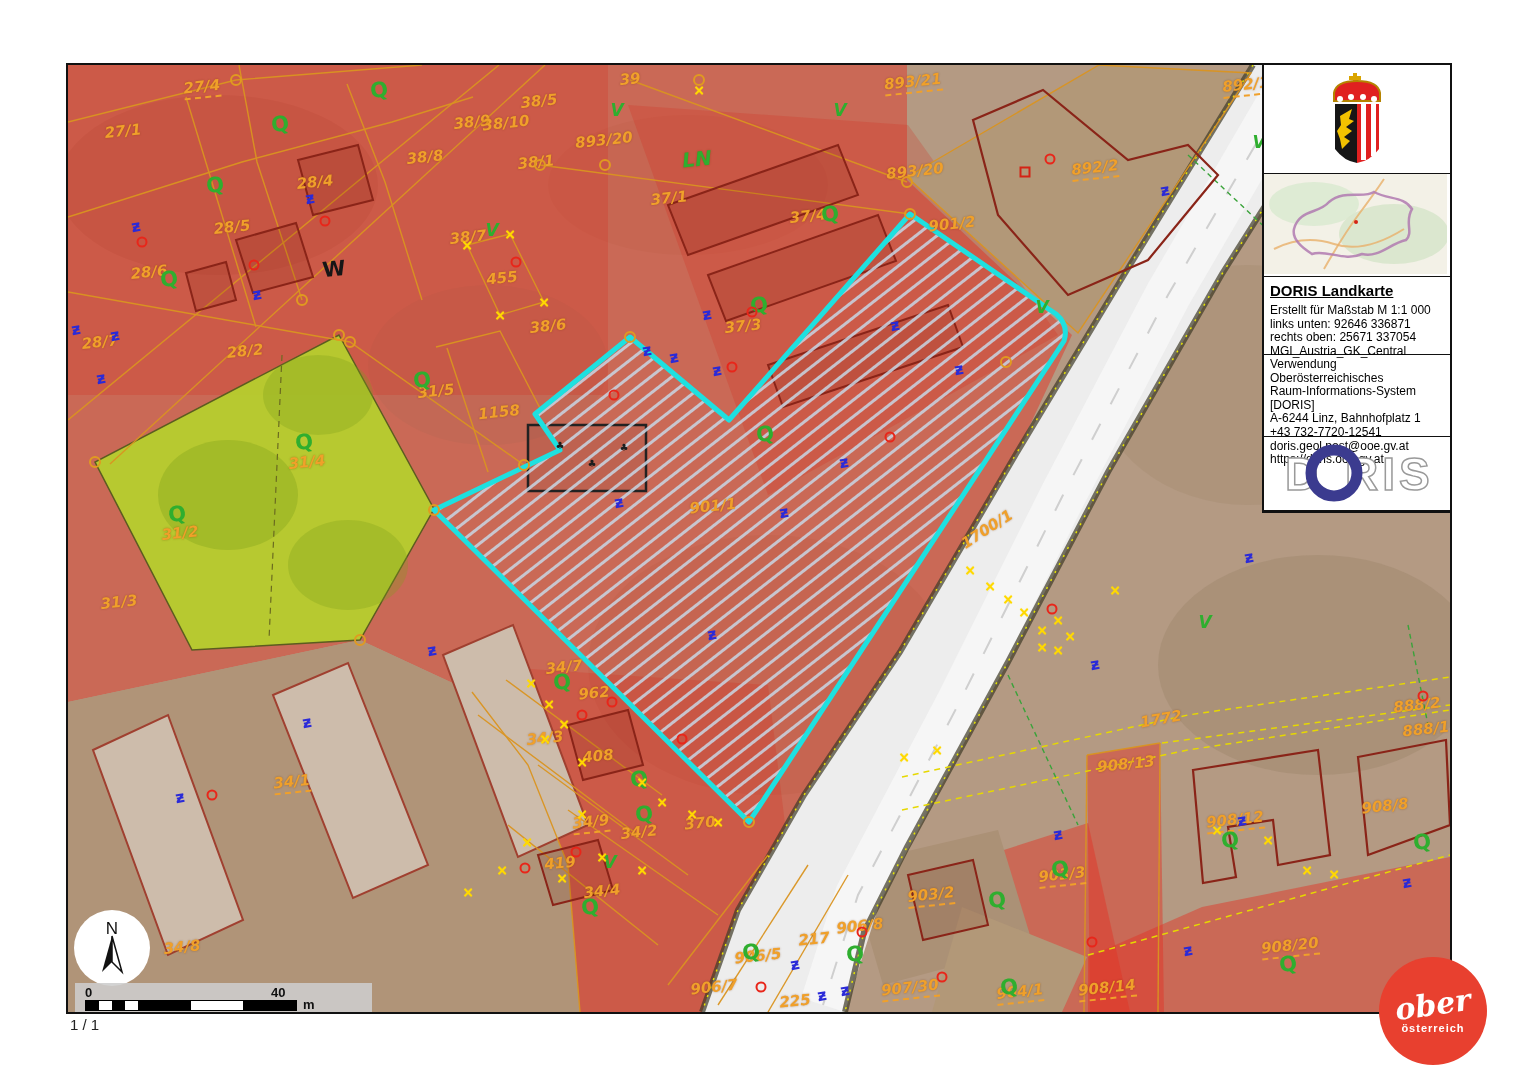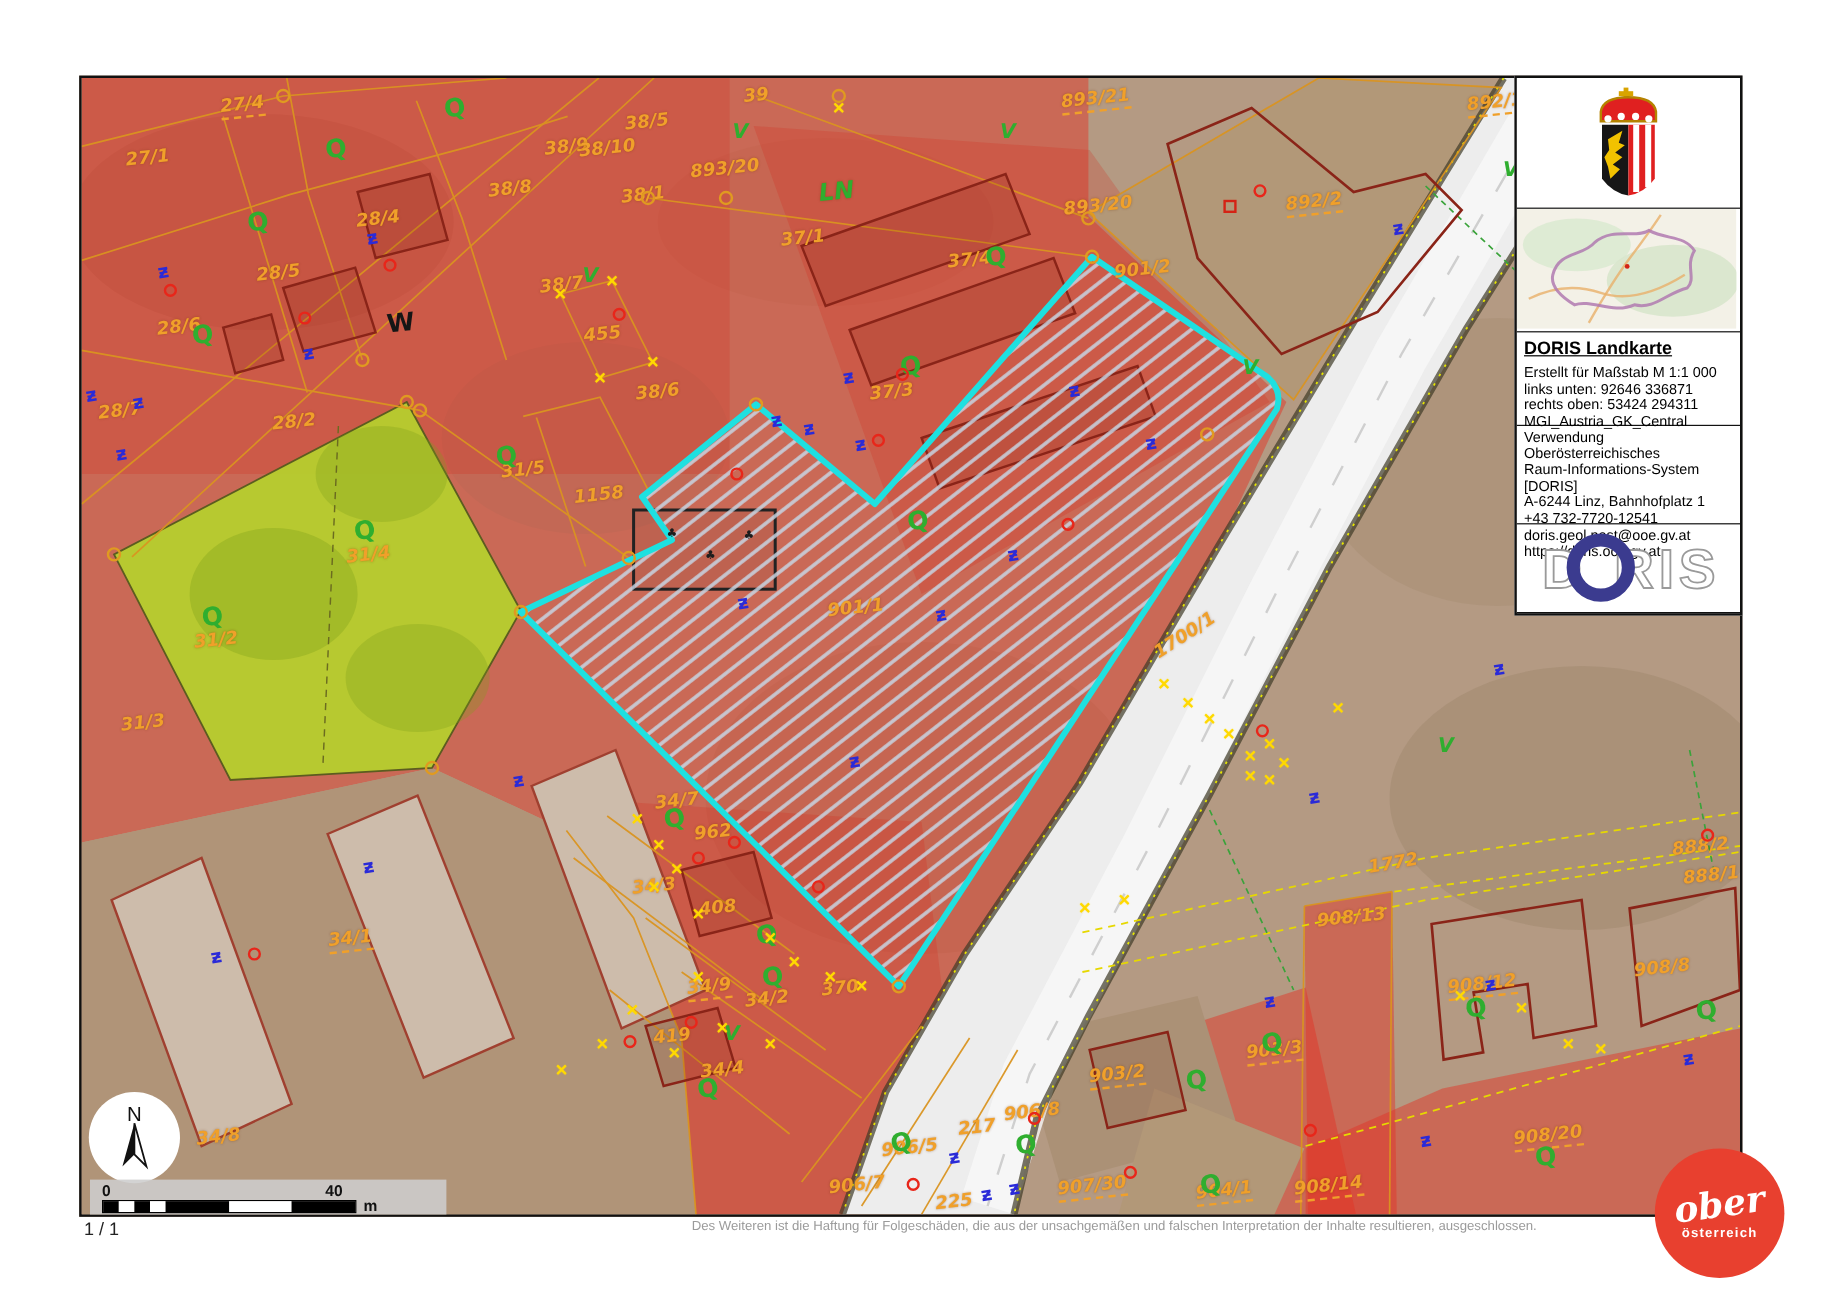--- a/index.html
+++ b/index.html
@@ -434,21 +434,21 @@
         <path d="M60,95 Q80,60 95,40 T120,5" stroke="#e8b06a" stroke-width="2" fill="none" opacity=".8"></path>
         <path d="M30,55 C35,35 55,40 65,28 C80,15 100,25 110,18 C125,26 140,22 148,35 C140,48 150,58 142,66 C125,70 115,84 98,80 C80,88 62,75 48,80 C35,72 28,64 30,55 Z" fill="none" stroke="#b07ab0" stroke-width="2.5" opacity=".85"></path>
         <circle cx="92" cy="48" r="2" fill="#d42315"></circle>
       </svg>
     </div>
 
     <div class="sec sec-title">
       <div class="p-title">DORIS Landkarte</div>
       <div class="p-line">Erstellt für Maßstab M 1:1 000</div>
       <div class="p-line">links unten: 92646 336871</div>
-      <div class="p-line">rechts oben: 53424 294311</div>
+      <div class="p-line">rechts oben: 25671 337054</div>
       <div class="p-line">MGI_Austria_GK_Central</div>
     </div>
 
 
     <div class="sec sec-addr">
       <div class="p-line">Verwendung Oberösterreichisches</div>
       <div class="p-line">Raum-Informations-System [DORIS]</div>
       <div class="p-line">A-6244 Linz, Bahnhofplatz 1</div>
       <div class="p-line">+43 732-7720-12541</div>
       <div class="p-line">doris.geol.post@ooe.gv.at</div>
@@ -459,21 +459,20 @@
       <svg width="160" height="60" viewBox="0 0 160 60">
         <text x="8" y="46" font-family="Liberation Sans,sans-serif" font-size="46" font-weight="bold" fill="#ffffff" stroke="#9a9a9a" stroke-width="1.5" letter-spacing="4">D</text>
         <text x="68" y="46" font-family="Liberation Sans,sans-serif" font-size="46" font-weight="bold" fill="#ffffff" stroke="#9a9a9a" stroke-width="1.5" letter-spacing="4">RIS</text>
         <circle cx="57" cy="29" r="23" fill="none" stroke="#3b3b8f" stroke-width="11"></circle>
       </svg>
     </div>
   </div>
 
   <div class="pageno">1 / 1</div>
   <div class="disclaimer">
-    <div>Des Weiteren ist die Haftung für Folgeschäden, die aus der unsachgemäßen und falschen Interpretation der Inhalte resultieren, ausgeschlossen.</div>
   </div>
 
   <div class="brand-bg"></div>
   <div class="brand-circle">
     <div class="brand-l1">ober</div>
     <div class="brand-l2">österreich</div>
   </div>
 
 </div>
 

